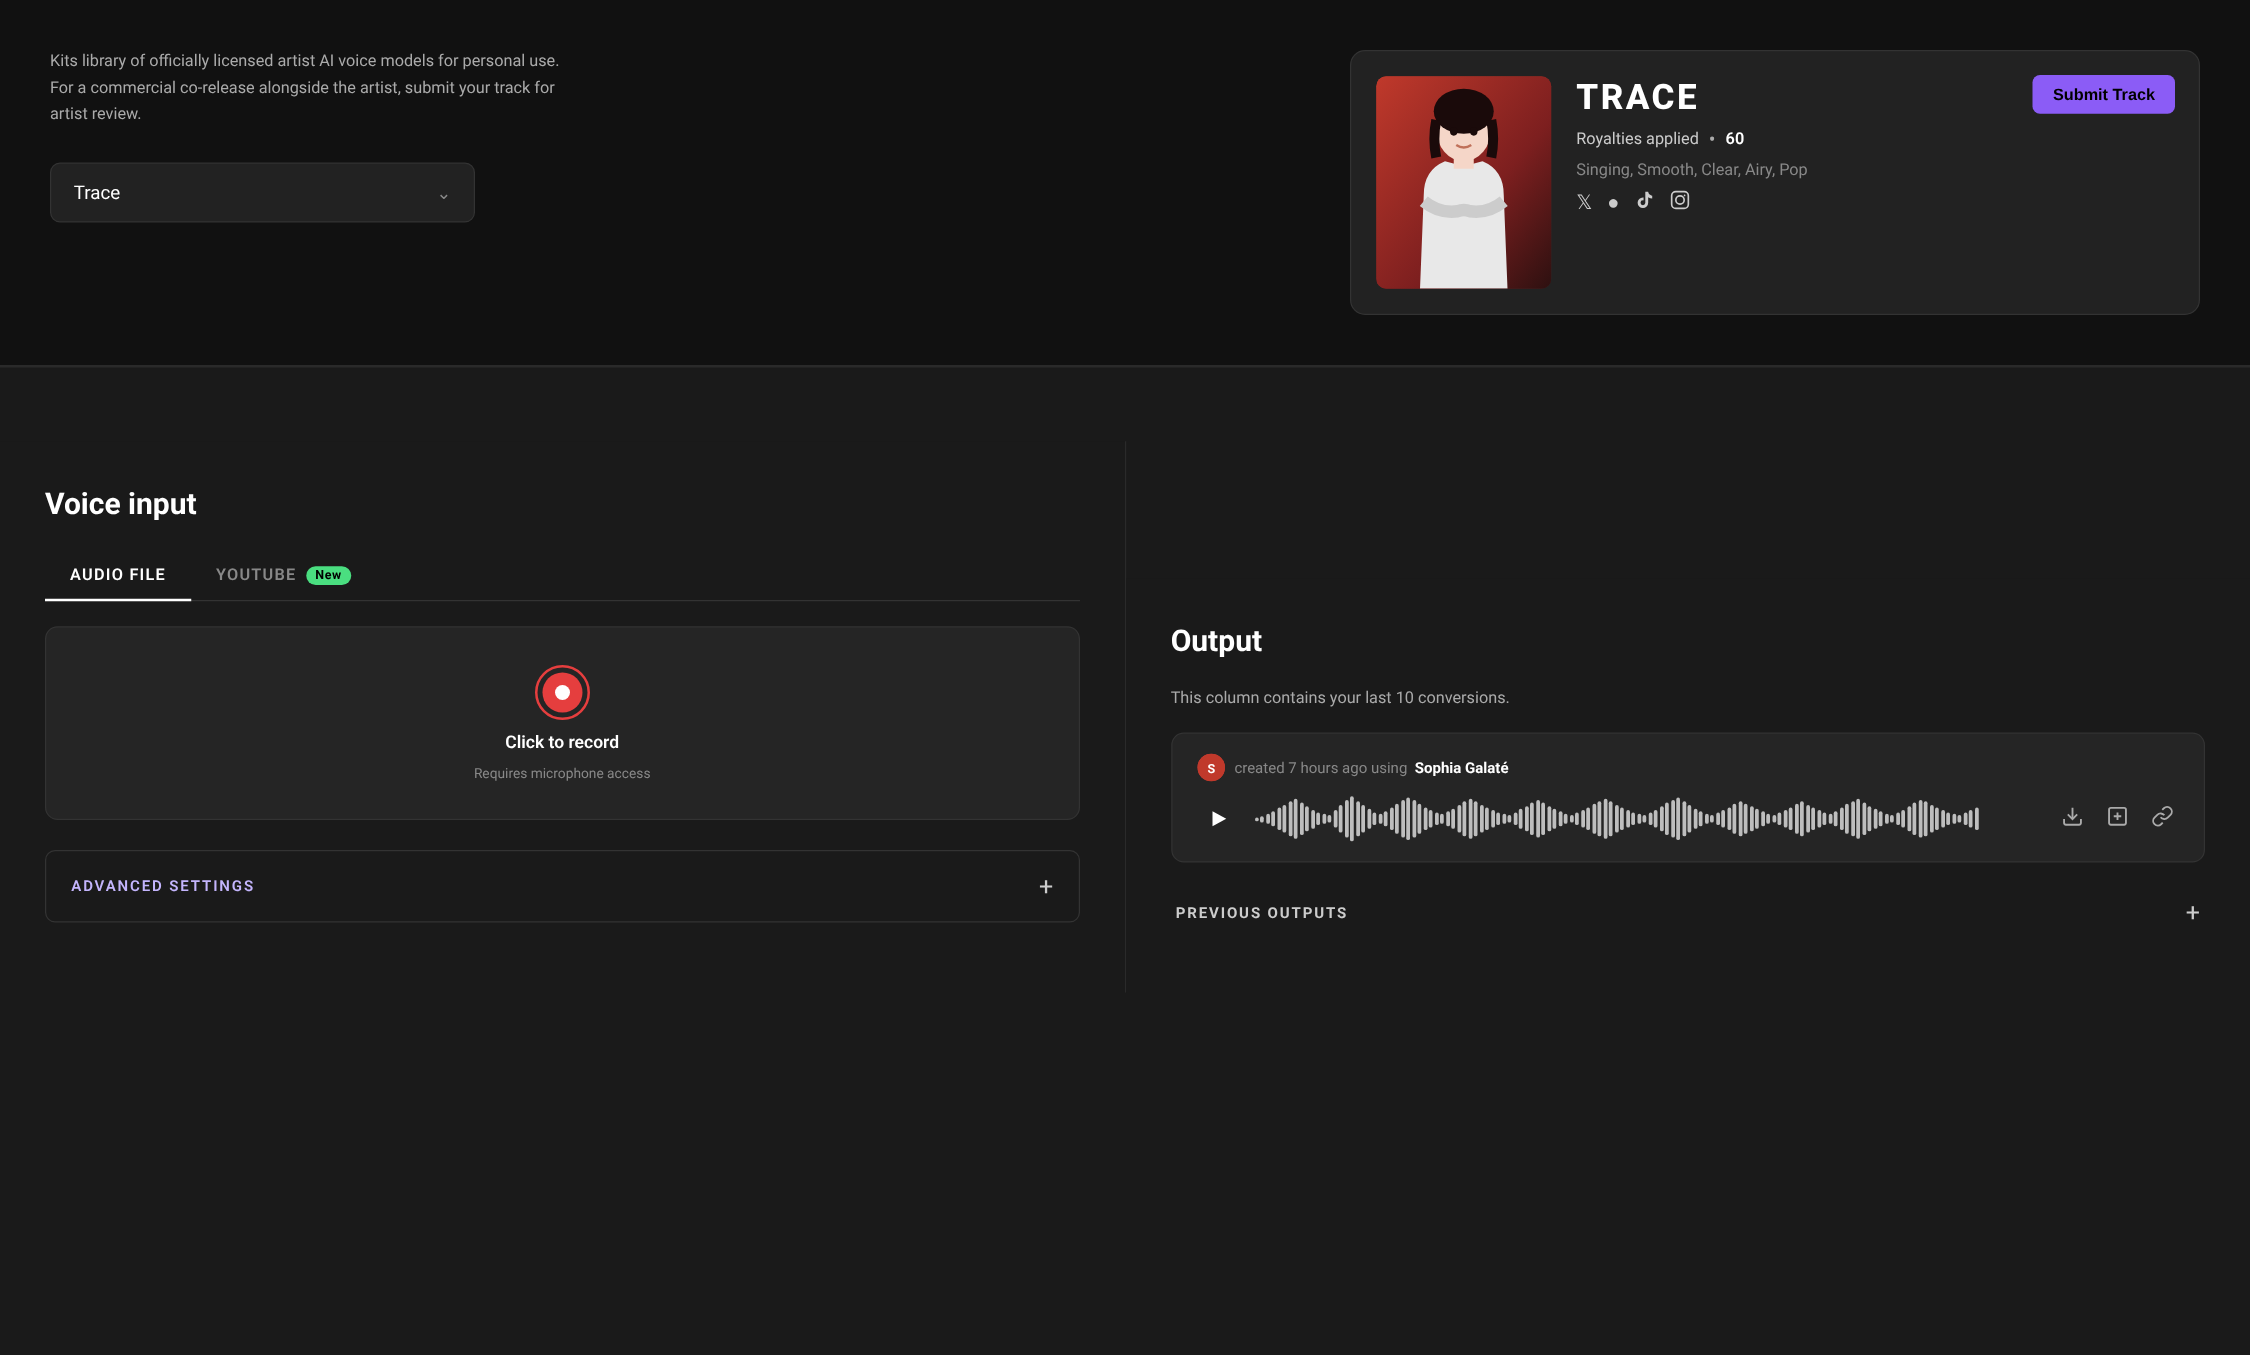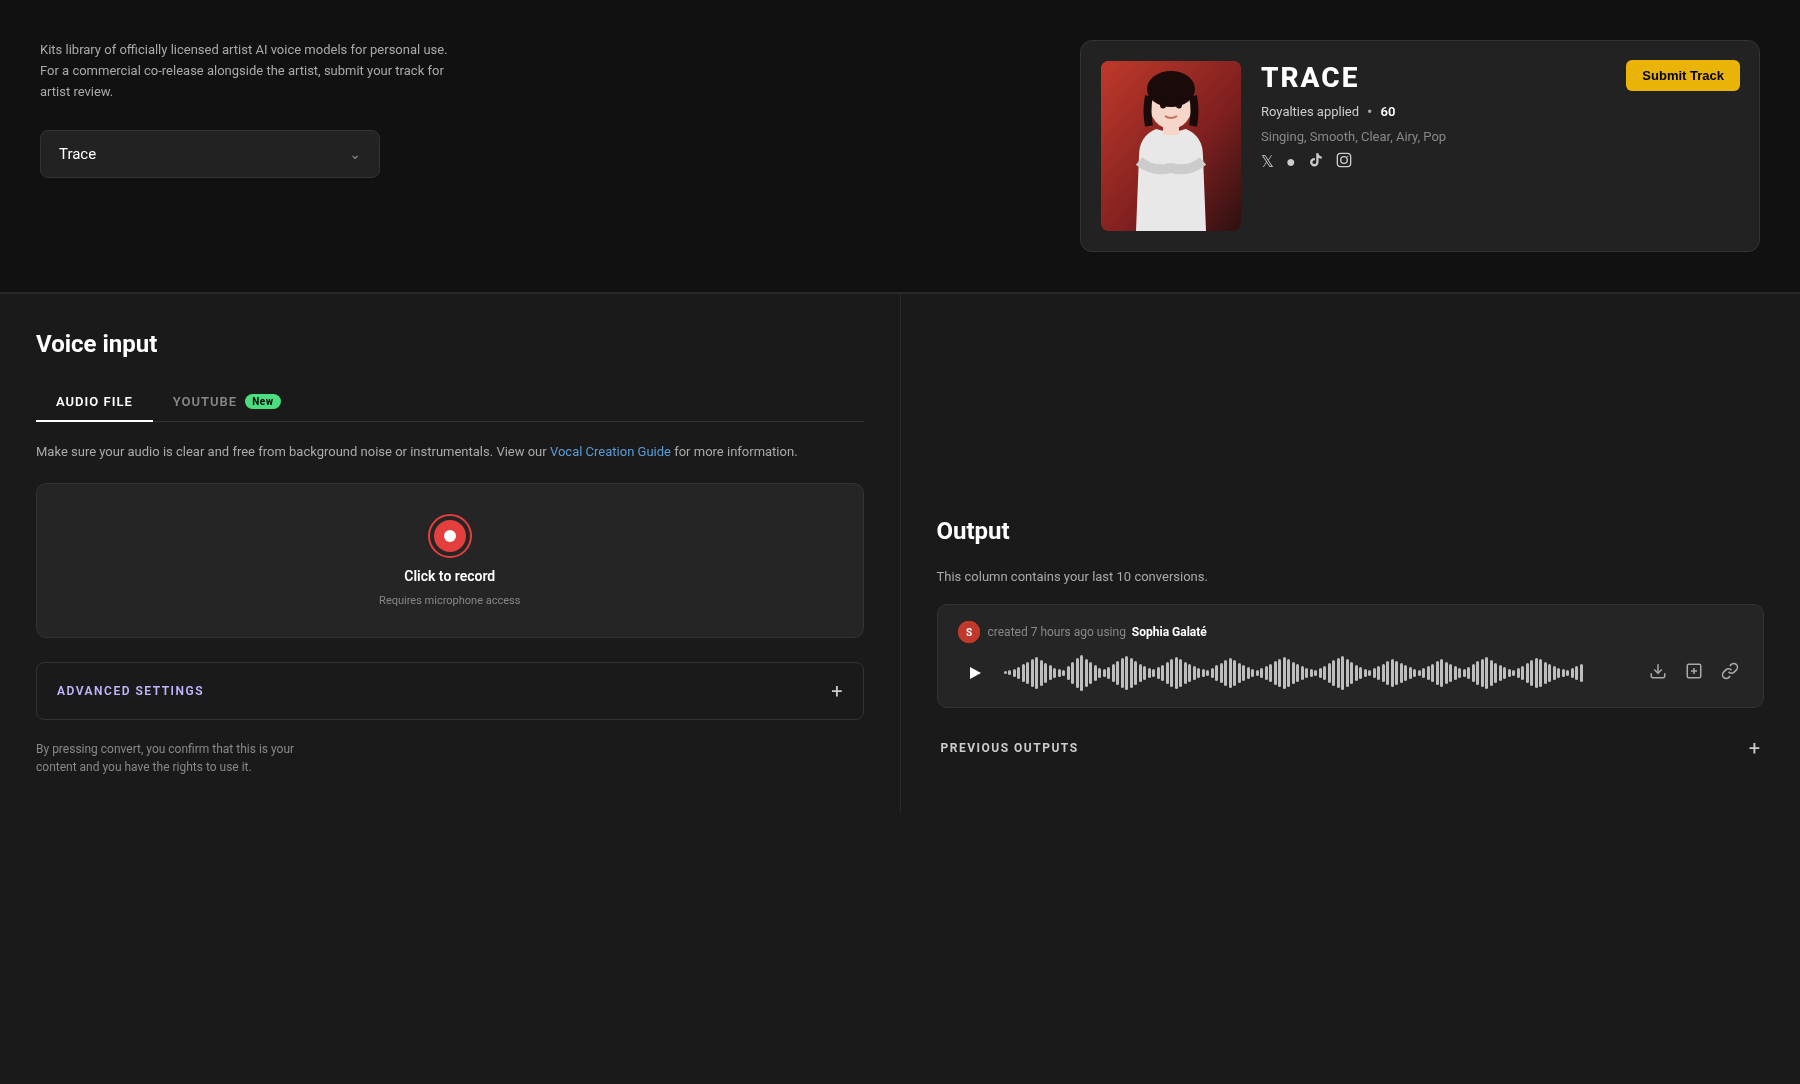--- a/index.html
+++ b/index.html
@@ -119,21 +119,21 @@
       font-size: 13px;
       font-weight: 600;
     }
 
     .artist-tags {
       color: #888;
       font-size: 13px;
     }
 
     .submit-track-btn {
-      background: #eab308;
+      background: #8b5cf6;
       color: #000;
       border: none;
       border-radius: 6px;
       padding: 8px 16px;
       font-size: 13px;
       font-weight: 600;
       cursor: pointer;
       position: absolute;
       top: 20px;
       right: 20px;
@@ -552,46 +552,40 @@
     <div class="tabs">
       <div class="tab active">
         <span>AUDIO FILE</span>
       </div>
       <div class="tab">
         <span>YOUTUBE</span>
         <span class="new-badge">New</span>
       </div>
     </div>
 
-    <p class="tab-description">
-      <span>Make sure your audio is clear and free from background noise or instrumentals. View our</span>
-      <a class="vocal-guide-link" href="#">Vocal Creation Guide</a>
-      <span> for more information.</span>
-    </p>
 
     <div class="upload-areas">
       <div class="upload-box">
         <div style="position:relative; width:44px; height:44px; display:flex; align-items:center; justify-content:center;">
           <div style="width:44px; height:44px; border-radius:50%; border:2px solid #e53e3e; position:absolute;"></div>
           <div style="width:32px; height:32px; border-radius:50%; background:#e53e3e; display:flex; align-items:center; justify-content:center;">
             <div style="width:12px; height:12px; border-radius:50%; background:#fff;"></div>
           </div>
         </div>
         <span class="upload-box-title">Click to record</span>
         <span class="upload-box-subtitle">Requires microphone access</span>
       </div>
     </div>
 
     <div class="advanced-settings">
       <span class="advanced-settings-label">ADVANCED SETTINGS</span>
       <span class="plus-icon">+</span>
     </div>
 
     <div class="footer-actions">
-      <p class="footer-disclaimer">By pressing convert, you confirm that this is your content and you have the rights to use it.</p>
     </div>
   </div>
 
   <div class="output-panel">
     <h2 class="panel-title">Output</h2>
     <p class="output-subtitle">This column contains your last 10 conversions.</p>
 
     <div class="output-item">
       <div class="output-meta">
         <div class="output-avatar">

